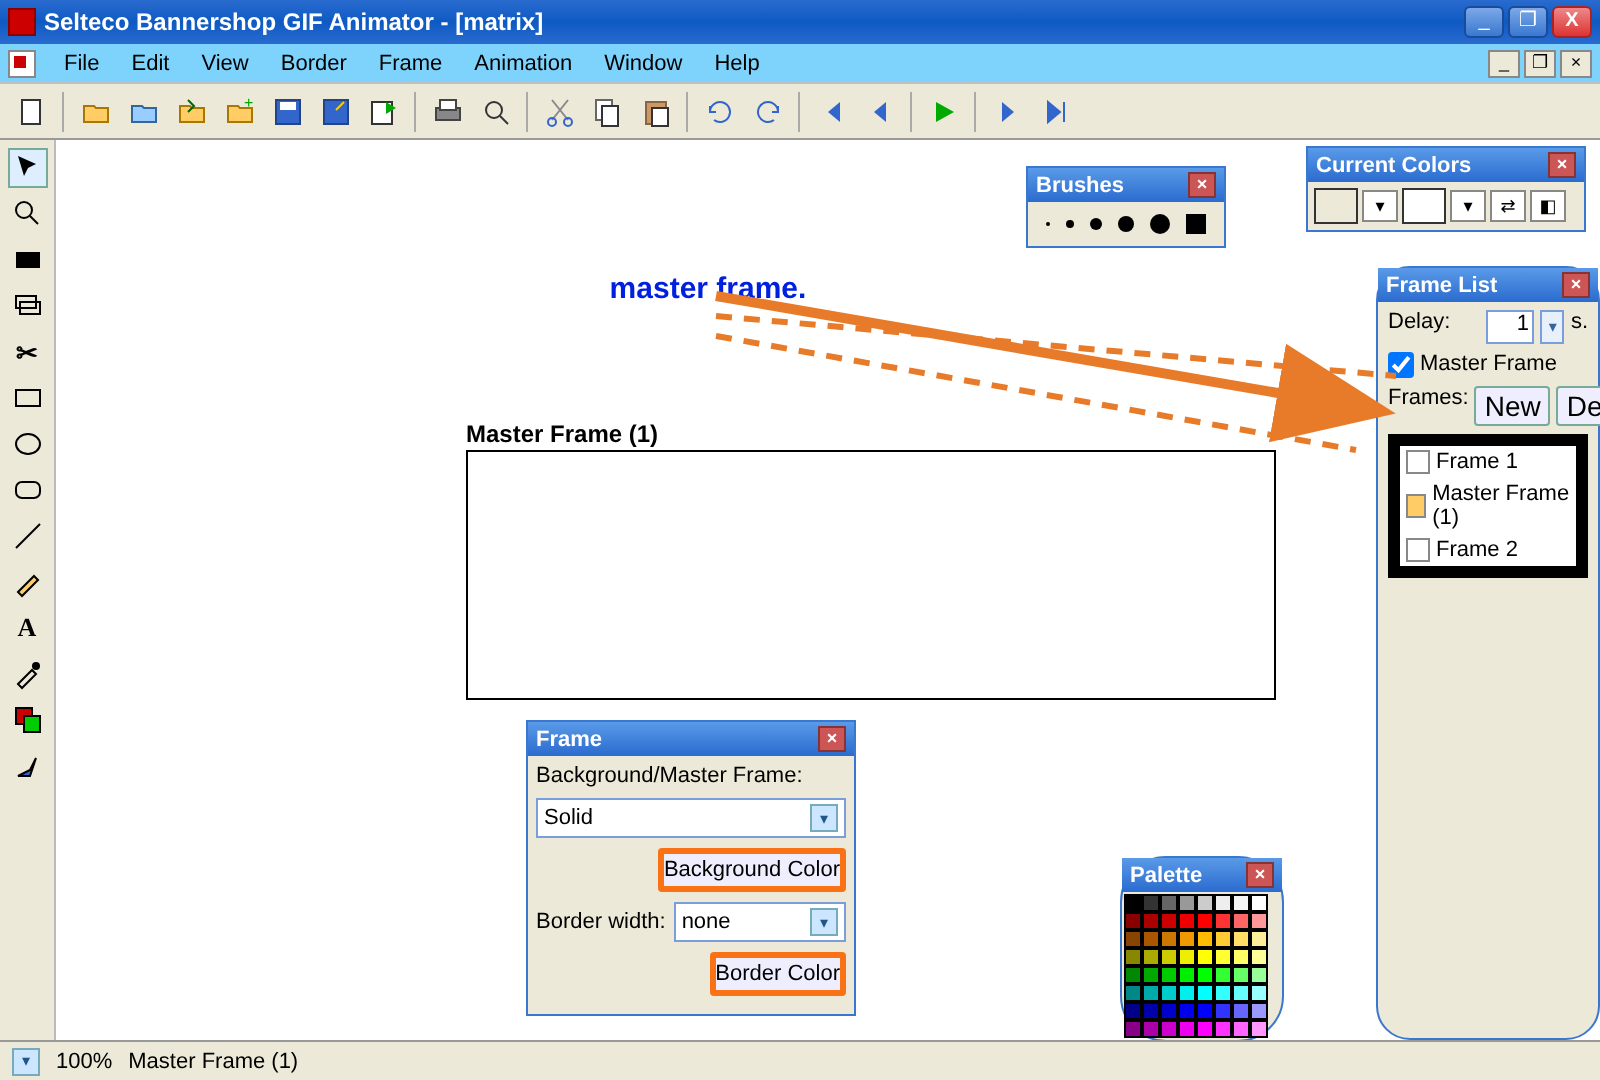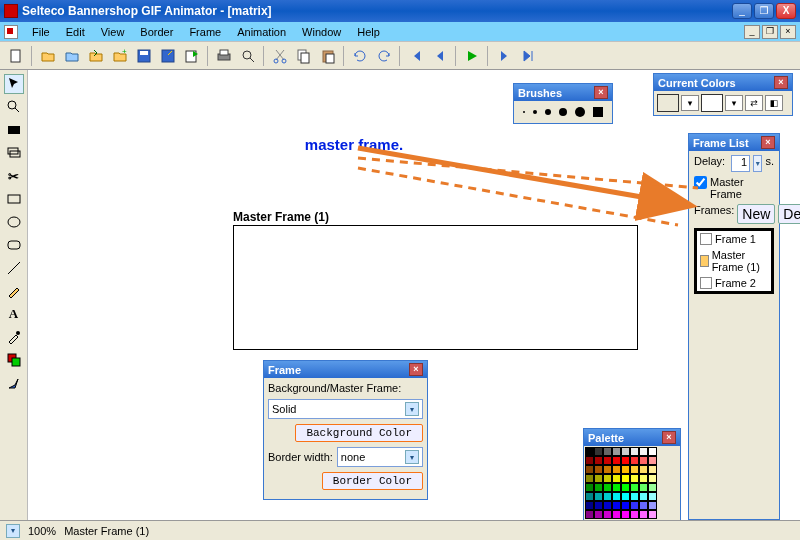--- a/index.html
+++ b/index.html
@@ -31,35 +31,35 @@
 .panel-title { background: linear-gradient(#5a9ae8,#2a6bcf); color: #fff; font-weight: bold; height: 17px; padding: 1px 4px; display: flex; align-items: center; font-size: 11px; }
 .panel-title .x { margin-left: auto; width: 14px; height: 13px; background: #c55; border: 1px solid #833; color: #fff; text-align: center; line-height: 10px; cursor: pointer; font-size: 9px; }
 .panel-body { padding: 4px; font-size: 11px; }
 .brushes { left: 485px; top: 13px; width: 100px; }
 .brushes-body { display: flex; gap: 8px; padding: 6px; justify-content: center; align-items: center; }
 .brush { background: #000; border-radius: 50%; }
 .currentcolors { left: 625px; top: 3px; width: 140px; }
 .cc-body { display: flex; gap: 2px; padding: 3px; align-items: center; }
 .cc-swatch { width: 22px; height: 18px; border: 1px solid #333; }
 .cc-btn { width: 18px; height: 16px; border: 1px solid #888; background: #fff; display: inline-flex; align-items: center; justify-content: center; cursor: pointer; font-size: 9px; }
-.framelist { left: 660px; top: 63px; width: 92px; bottom: 0; }
+.framelist { left: 660px; top: 63px; width: 112px; bottom: 0; border-radius: 17px; }
 .framelist .panel-body { padding: 4px 5px; }
 .fl-row { display: flex; align-items: flex-start; gap: 3px; margin-bottom: 4px; }
 .fl-input { width: 24px; height: 17px; border: 1px solid #7a9edb; background: #fff; text-align: right; padding-right: 2px; }
 .fl-sel { width: 12px; height: 17px; border: 1px solid #7a9edb; background: #e8f0fb; display: inline-flex; align-items: center; justify-content: center; font-size: 8px; color: #369; }
 .fl-btn { border: 1px solid #7a9; background: #eef; padding: 1px 4px; cursor: pointer; border-radius: 2px; font-size: 14px; }
-.fl-list { border: 3px solid #000000; background: #fff; min-height: 60px; margin-top: 2px; }
+.fl-list { border: 6px solid #000000; background: #fff; min-height: 60px; margin-top: 2px; }
 .fl-item { padding: 2px 3px; display: flex; align-items: center; gap: 3px; cursor: pointer; }
 .fl-icon { width: 12px; height: 12px; border: 1px solid #888; background: #fff; display: inline-block; }
 .framepanel { left: 235px; top: 290px; width: 165px; }
 .fp-row { margin-bottom: 5px; }
 .fp-select { width: 100%; height: 20px; border: 1px solid #7a9edb; background: #fff; display: flex; align-items: center; padding: 0 3px; }
 .fp-dd { margin-left: auto; width: 14px; height: 14px; background: #cde6ff; border: 1px solid #7ab; display: flex; align-items: center; justify-content: center; font-size: 8px; color: #258; }
-.fp-btn { border: 1px solid #f97316; background: #eef; padding: 2px 10px; cursor: pointer; border-radius: 2px; float: right; font-family: Liberation Mono, monospace; }
-.palette { left: 555px; top: 358px; width: 98px; }
+.fp-btn { border: 3px solid #f97316; background: #eef; padding: 2px 0; cursor: pointer; border-radius: 2px; float: right; }
+.palette { left: 532px; top: 358px; width: 82px; border-radius: 23px; }
 .pal-grid { display: grid; grid-template-columns: repeat(8, 9px); gap: 0; padding: 1px; }
 .pal-cell { width: 9px; height: 9px; border: 1px solid #000; cursor: pointer; }
 .statusbar { position: absolute; bottom: 0; left: 0; right: 0; height: 20px; background: #ece9d8; border-top: 1px solid #999; display: flex; align-items: center; padding: 0 6px; gap: 8px; }
 .sb-dd { width: 14px; height: 14px; background: #cde6ff; border: 1px solid #7ab; display: inline-flex; align-items: center; justify-content: center; font-size: 8px; color: #258; }
 .arrow-svg { position: absolute; left: 0; top: 0; pointer-events: none; }
 svg.ico { width: 16px; height: 16px; }
 </style>
 </head>
 <body>
 

